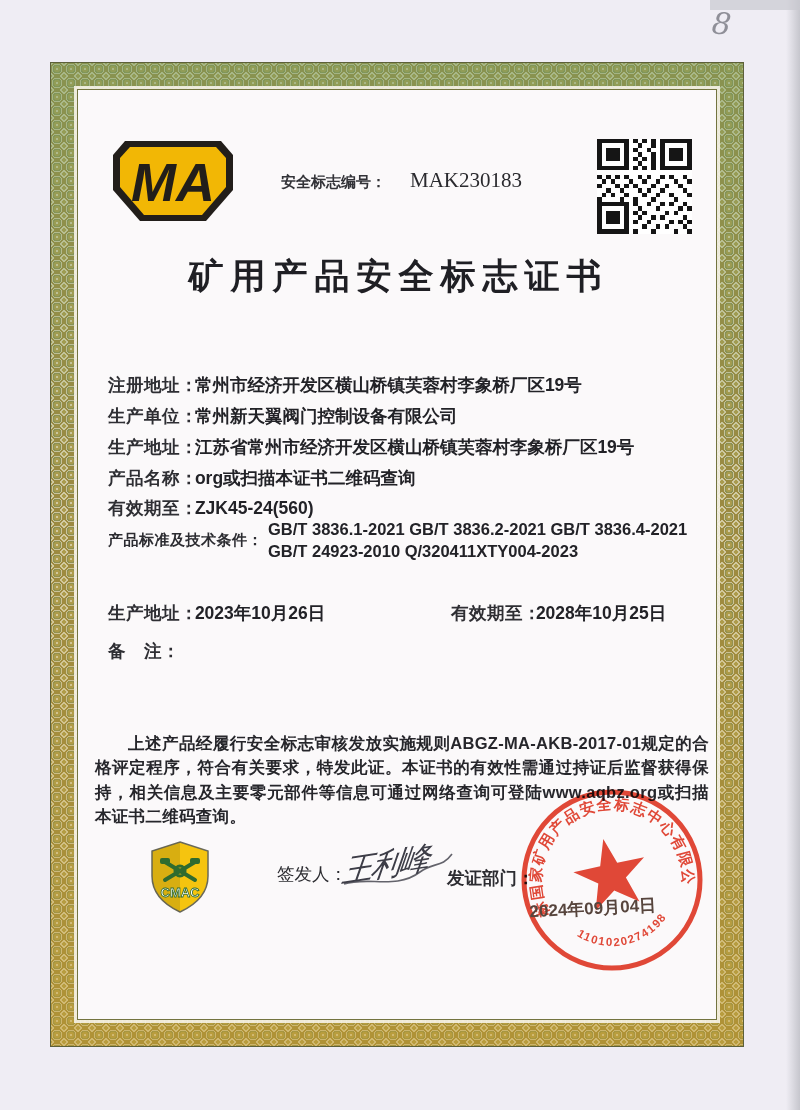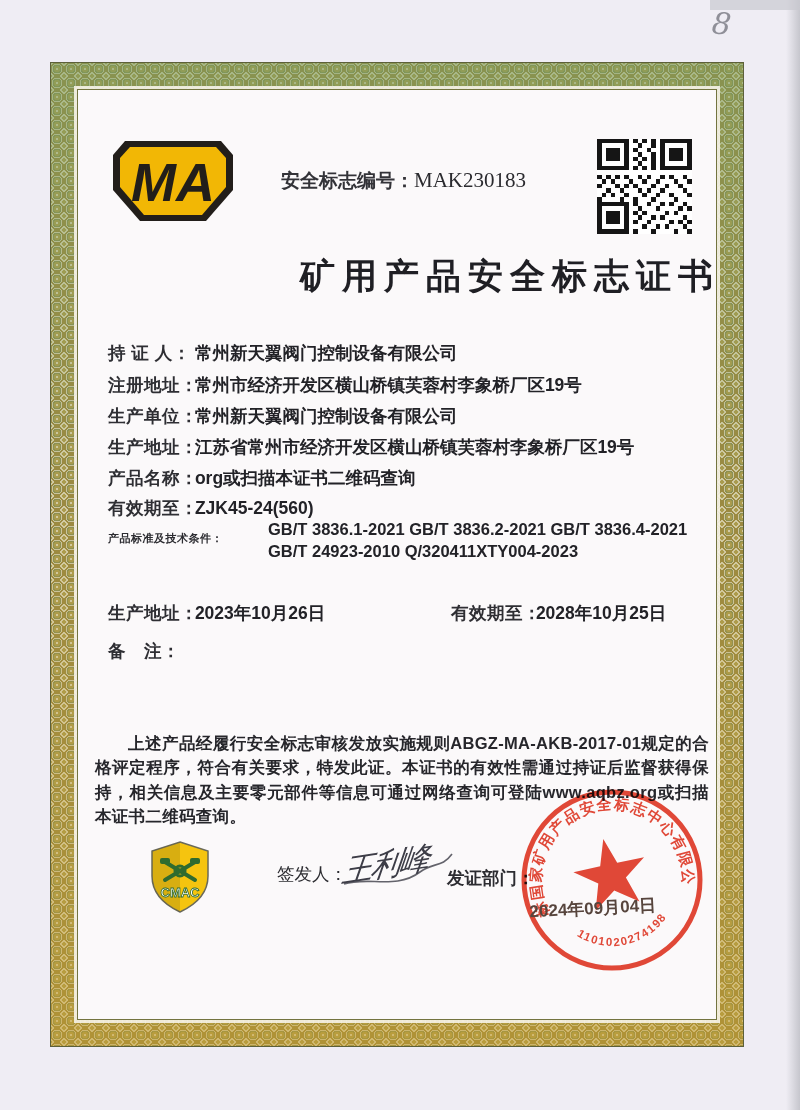--- a/index.html
+++ b/index.html
@@ -16,30 +16,30 @@
           linear-gradient(180deg,rgba(120,152,92,.60) 0%,rgba(142,134,72,.28) 45%,rgba(188,152,48,.58) 100%),
           repeating-radial-gradient(circle at 7px 7px,#ece5c8 0 1.5px,#b5a34f 1.5px 3px,#8c9456 3px 4.5px,#e3ddc2 4.5px 5.5px,#a08b3e 5.5px 7px),
           #98945a;
         background-size:100% 100%,14px 14px,100% 100%;
         box-shadow:inset 0 0 0 1px #5c603a;}
   .inner{position:absolute;inset:27px;background:#fbf9fa;border:1px solid #73743f;
         box-shadow:0 0 0 3px rgba(246,243,232,.9);}
   
   .ma-logo{position:absolute;left:110px;top:139px;width:126px;height:84px;}
   .certline{position:absolute;left:281px;top:168px;white-space:nowrap;}
-  .certline .lab{font-size:19px;font-weight:700;color:#333338;text-align:center;}
-  .certline .no{font-family:"Liberation Serif","DejaVu Serif",serif;font-size:21px;color:#2a2a2e;margin-left:0;}
+  .certline .lab{font-size:15px;font-weight:700;color:#333338;text-align:center;}
+  .certline .no{font-family:"Liberation Serif","DejaVu Serif",serif;font-size:21px;color:#2a2a2e;margin-left:24px;}
   .qr{position:absolute;left:597px;top:138px;width:95px;height:96px;}
-  .title{position:absolute;left:77px;width:643px;top:253px;text-align:right;font-size:35px;
+  .title{position:absolute;left:77px;width:643px;top:253px;text-align:center;font-size:35px;
         font-weight:700;letter-spacing:7px;color:#1f1f24;}
   
   .row{position:absolute;left:108px;white-space:nowrap;font-size:17.5px;font-weight:700;}
   .row .lbl{display:inline-block;width:82px;color:#2e2e33;letter-spacing:.5px;}
   .row .val{color:#222227;}
-  .std-lbl{position:absolute;left:108px;top:531px;font-size:11px;font-weight:700;letter-spacing:.5px;}
+  .std-lbl{position:absolute;left:108px;top:531px;font-size:15px;font-weight:700;letter-spacing:.5px;}
   .std-val{position:absolute;left:268px;top:518px;width:455px;font-size:16.5px;font-weight:700;
         line-height:22px;color:#222227;}
   .pair2{position:absolute;left:343px;top:0;}
   .pair2 .lbl{width:80px;}
   
   .para{position:absolute;left:95px;top:731px;width:614px;font-size:16.5px;font-weight:700;
         line-height:24.4px;text-align:justify;text-indent:2em;color:#26262b;letter-spacing:.3px;}
   
   .cmac{position:absolute;left:147px;top:840px;width:66px;height:74px;}
   .signer-lab{position:absolute;left:277px;top:862px;font-size:17.5px;font-weight:400;}
@@ -91,24 +91,20 @@
       <path d="M0 8h1v1H0zM2 8h1v1H2zM4 8h1v1H4zM6 8h1v1H6zM9 8h1v1H9zM11 8h1v1h-1zM14 8h1v1h-1zM16 8h1v1h-1zM19 8h1v1h-1zM1 9h1v1H1zM3 9h1v1H3zM7 9h1v1H7zM10 9h1v1h-1zM13 9h1v1h-1zM17 9h1v1h-1zM20 9h1v1h-1z"></path>
       <path d="M0 10h1v1H0zM4 10h1v1H4zM6 10h1v1H6zM8 10h1v1H8zM12 10h1v1h-1zM15 10h1v1h-1zM18 10h1v1h-1zM2 11h1v1H2zM5 11h1v1H5zM9 11h1v1H9zM11 11h1v1h-1zM14 11h1v1h-1zM19 11h1v1h-1z"></path>
       <path d="M1 12h1v1H1zM3 12h1v1H3zM6 12h1v1H6zM10 12h1v1h-1zM13 12h1v1h-1zM16 12h1v1h-1zM20 12h1v1h-1zM0 13h1v1H0zM5 13h1v1H5zM8 13h1v1H8zM12 13h1v1h-1zM17 13h1v1h-1z"></path>
       <path d="M8 14h1v1H8zM11 14h1v1h-1zM14 14h1v1h-1zM16 14h1v1h-1zM19 14h1v1h-1zM9 15h1v1H9zM13 15h1v1h-1zM18 15h1v1h-1zM20 15h1v1h-1zM8 16h1v1H8zM10 16h1v1h-1zM15 16h1v1h-1zM17 16h1v1h-1z"></path>
       <path d="M9 17h1v1H9zM12 17h1v1h-1zM14 17h1v1h-1zM19 17h1v1h-1zM8 18h1v1H8zM11 18h1v1h-1zM16 18h1v1h-1zM18 18h1v1h-1zM20 18h1v1h-1zM10 19h1v1h-1zM13 19h1v1h-1zM15 19h1v1h-1zM19 19h1v1h-1zM8 20h1v1H8zM12 20h1v1h-1zM17 20h1v1h-1zM20 20h1v1h-1z"></path>
     </g>
   </svg>
 
   <div class="title">矿用产品安全标志证书</div>
 
-  <div class="row" style="top:341px">
-    <span class="lbl">持 证 人：</span>
-    <span class="val">常州新天翼阀门控制设备有限公司</span>
-  </div>
   <div class="row" style="top:373px">
     <span class="lbl">注册地址：</span>
     <span class="val">常州市经济开发区横山桥镇芙蓉村李象桥厂区19号</span>
   </div>
   <div class="row" style="top:404px">
     <span class="lbl">生产单位：</span>
     <span class="val">常州新天翼阀门控制设备有限公司</span>
   </div>
   <div class="row" style="top:435px">
     <span class="lbl">生产地址：</span>

